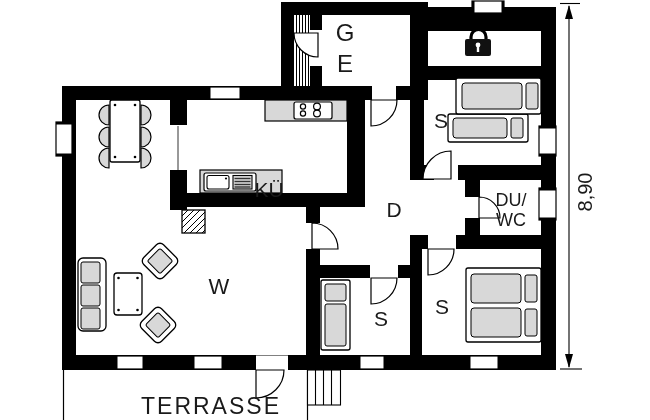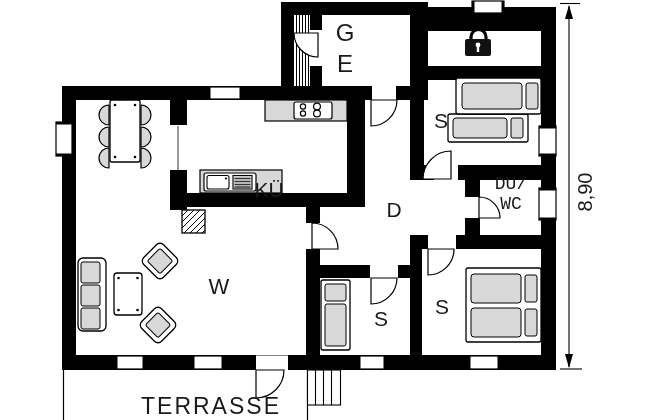--- a/index.html
+++ b/index.html
@@ -257,21 +257,21 @@
     <path d="M569,5 L565,19 L573,19 Z" fill="#000" stroke="none"></path>
     <path d="M569,368 L565,354 L573,354 Z" fill="#000" stroke="none"></path>
   </g>
 </svg>
 
   <div class="lbl f24" style="left:345px;top:33px;">G</div>
   <div class="lbl f24" style="left:345px;top:64px;">E</div>
   <div class="lbl f21" style="left:269px;top:146px;margin-top:43px;">KÜ</div>
   <div class="lbl f21" style="left:441px;top:120px;">S</div>
   <div class="lbl f21" style="left:394px;top:209px;">D</div>
-  <div class="lbl f18" style="left:511px;top:194px;font-family:Liberation Mono, monospace;">
+  <div class="lbl f18" style="left:511px;top:210px;">
     <div>DU/</div>
     <div>WC</div>
   </div>
   <div class="lbl f21" style="left:381px;top:318px;">S</div>
   <div class="lbl f21" style="left:442px;top:306px;">S</div>
   <div class="lbl f22" style="left:219px;top:287px;">W</div>
   <div class="lbl f23" style="left:211px;top:406px;">TERRASSE</div>
   <div class="lbl rot fdim" style="left:585px;top:192px;">8,90</div>
 </div>
 

